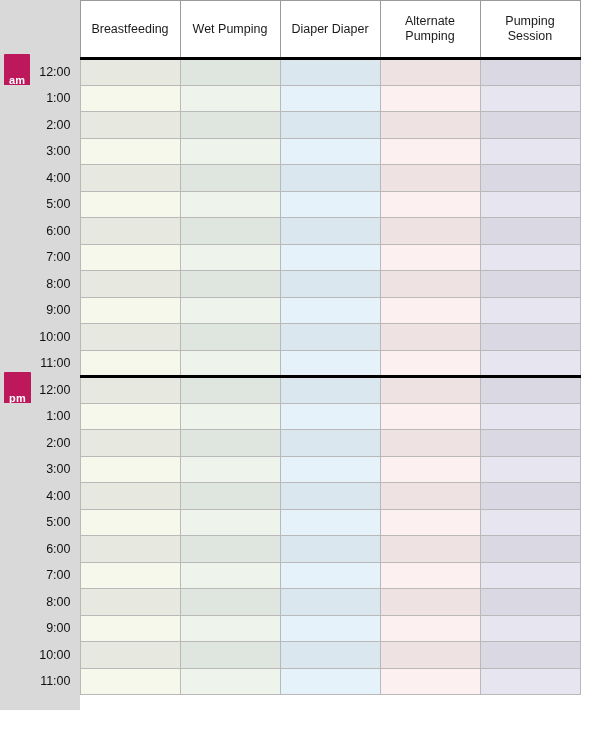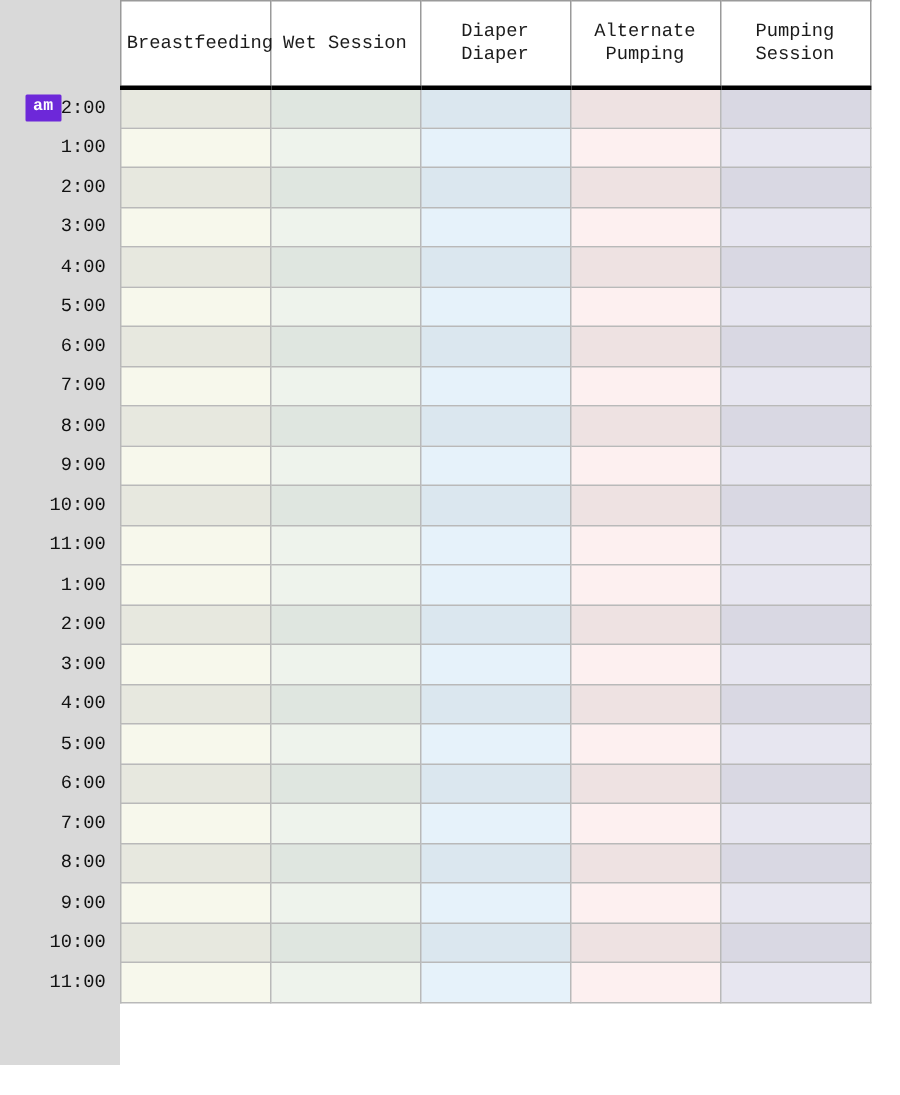--- a/index.html
+++ b/index.html
@@ -13,21 +13,20 @@
     font-family: "Liberation Sans", sans-serif;
     -webkit-font-smoothing: antialiased;
   }
 
   #tracker-sheet {
     position: relative;
     width: 600px;
     height: 722px;
     background: #ffffff;
     box-sizing: border-box;
-    font-family: Liberation Mono, monospace;
   }
 
   
   .gutter {
     position: absolute;
     left: 0;
     top: 0;
     width: 80px;
     height: 710px;
     background: #d9d9d9;
@@ -79,29 +78,29 @@
     text-align: right;
     padding-right: 9px;
     font-size: 12.5px;
     color: #111111;
     position: relative;
     white-space: nowrap;
   }
 
   .ampm-badge {
     position: absolute;
-    left: 17px;
+    left: 4px;
     top: 50%;
     transform: translateY(-50%);
-    background: #6d28d9;
+    background: #be185d;
     color: #ffffff;
     font-size: 11px;
     font-weight: bold;
     line-height: 1;
-    padding: 3px 5px 4px 5px;
+    padding: 21px 5px 4px 5px;
     border-radius: 1px;
     letter-spacing: 0.2px;
   }
 
   
   tr.period-start td.data-cell {
     border-top: 3px solid #000000;
   }
 
   
@@ -131,21 +130,21 @@
       <col class="col-data">
       <col class="col-data">
       <col class="col-data">
       <col class="col-data">
       <col class="col-data">
     </colgroup>
     <thead>
       <tr>
         <th class="time-head"></th>
         <th class="col-head">Breastfeeding</th>
-        <th class="col-head">Wet Session</th>
+        <th class="col-head">Wet Pumping</th>
         <th class="col-head">Diaper Diaper</th>
         <th class="col-head">Alternate Pumping</th>
         <th class="col-head">Pumping Session</th>
       </tr>
     </thead>
     <tbody id="tracker-body">
         <tr class="alt period-start">
           <td class="time-cell"><span class="ampm-badge">am</span><span>12:00</span></td>
           <td class="data-cell c0"></td>
           <td class="data-cell c1"></td>
@@ -234,20 +233,28 @@
           <td class="data-cell c4"></td>
         </tr>
         <tr>
           <td class="time-cell"><span>11:00</span></td>
           <td class="data-cell c0"></td>
           <td class="data-cell c1"></td>
           <td class="data-cell c2"></td>
           <td class="data-cell c3"></td>
           <td class="data-cell c4"></td>
         </tr>
+        <tr class="alt period-start">
+          <td class="time-cell"><span class="ampm-badge">pm</span><span>12:00</span></td>
+          <td class="data-cell c0"></td>
+          <td class="data-cell c1"></td>
+          <td class="data-cell c2"></td>
+          <td class="data-cell c3"></td>
+          <td class="data-cell c4"></td>
+        </tr>
         <tr>
           <td class="time-cell"><span>1:00</span></td>
           <td class="data-cell c0"></td>
           <td class="data-cell c1"></td>
           <td class="data-cell c2"></td>
           <td class="data-cell c3"></td>
           <td class="data-cell c4"></td>
         </tr>
         <tr class="alt">
           <td class="time-cell"><span>2:00</span></td>

